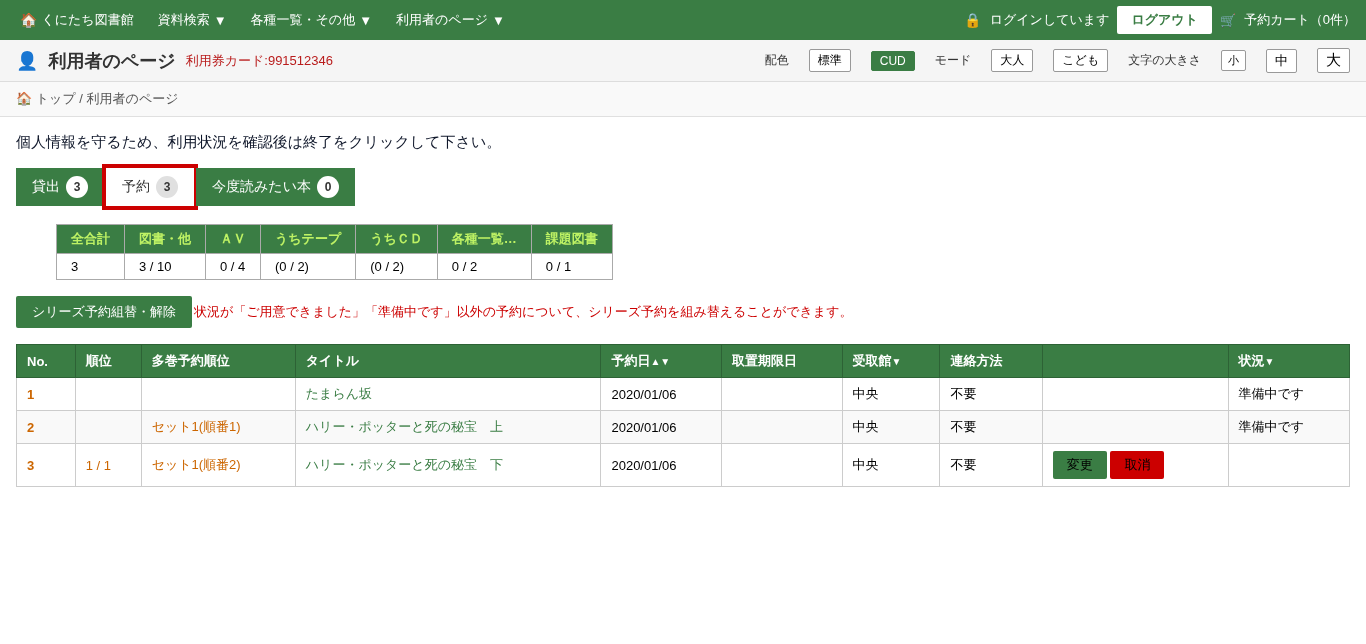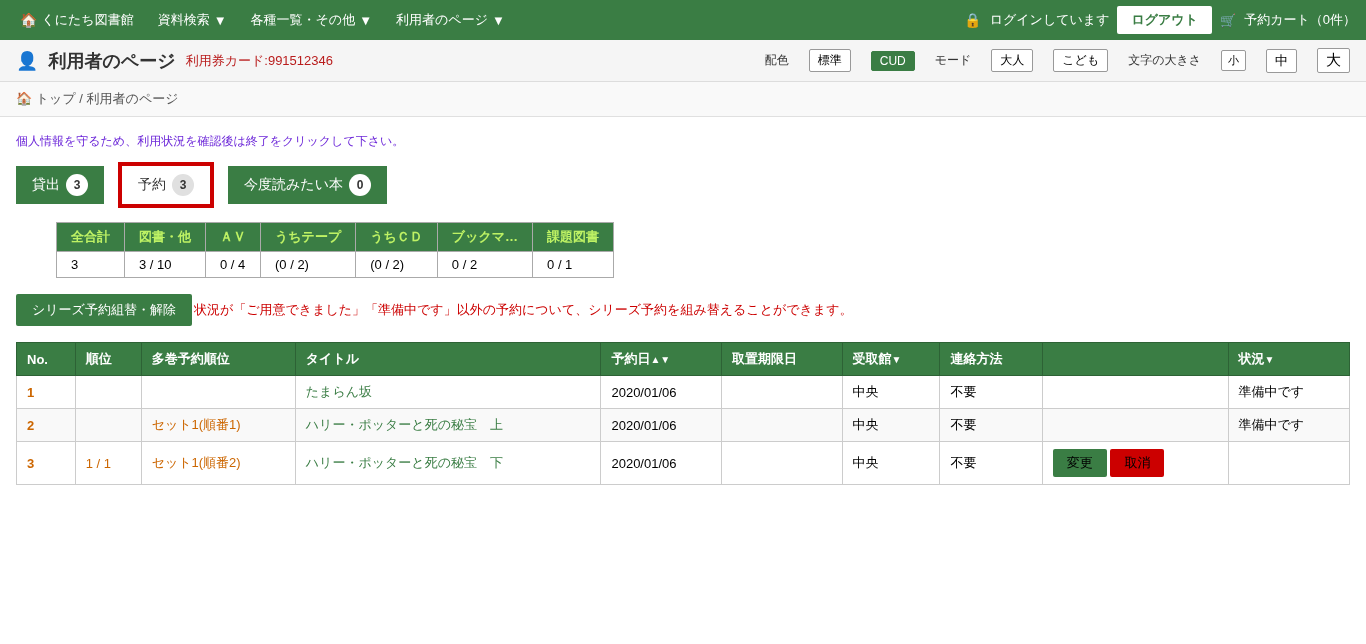--- a/index.html
+++ b/index.html
@@ -109,30 +109,30 @@
       font-size: 13px;
       color: #555;
     }
     .breadcrumb a { color: #3a7d44; text-decoration: none; }
     .breadcrumb span { color: #555; }
 
     
     .main-content { padding: 16px; }
 
     .info-text {
-      color: #6d28d9;
-      font-size: 12px;
+      color: #0f172a;
+      font-size: 15px;
       margin-bottom: 14px;
     }
 
     
     .tabs {
       display: flex;
       align-items: center;
-      gap: 16px;
+      gap: 0;
       margin-bottom: 16px;
     }
     .tab {
       display: flex;
       align-items: center;
       gap: 6px;
       padding: 8px 16px;
       cursor: pointer;
       font-size: 14px;
       background: #3a7d44;
@@ -321,21 +321,21 @@
 
   <div class="summary-table-wrap">
     <table class="summary-table">
       <thead>
         <tr>
           <th>全合計</th>
           <th>図書・他</th>
           <th>ＡＶ</th>
           <th>うちテープ</th>
           <th>うちＣＤ</th>
-          <th>ブックマ…</th>
+          <th>各種一覧…</th>
           <th>課題図書</th>
         </tr>
       </thead>
       <tbody>
         <tr>
           <td>3</td>
           <td>3 / 10</td>
           <td>0 / 4</td>
           <td>(0 / 2)</td>
           <td>(0 / 2)</td>

